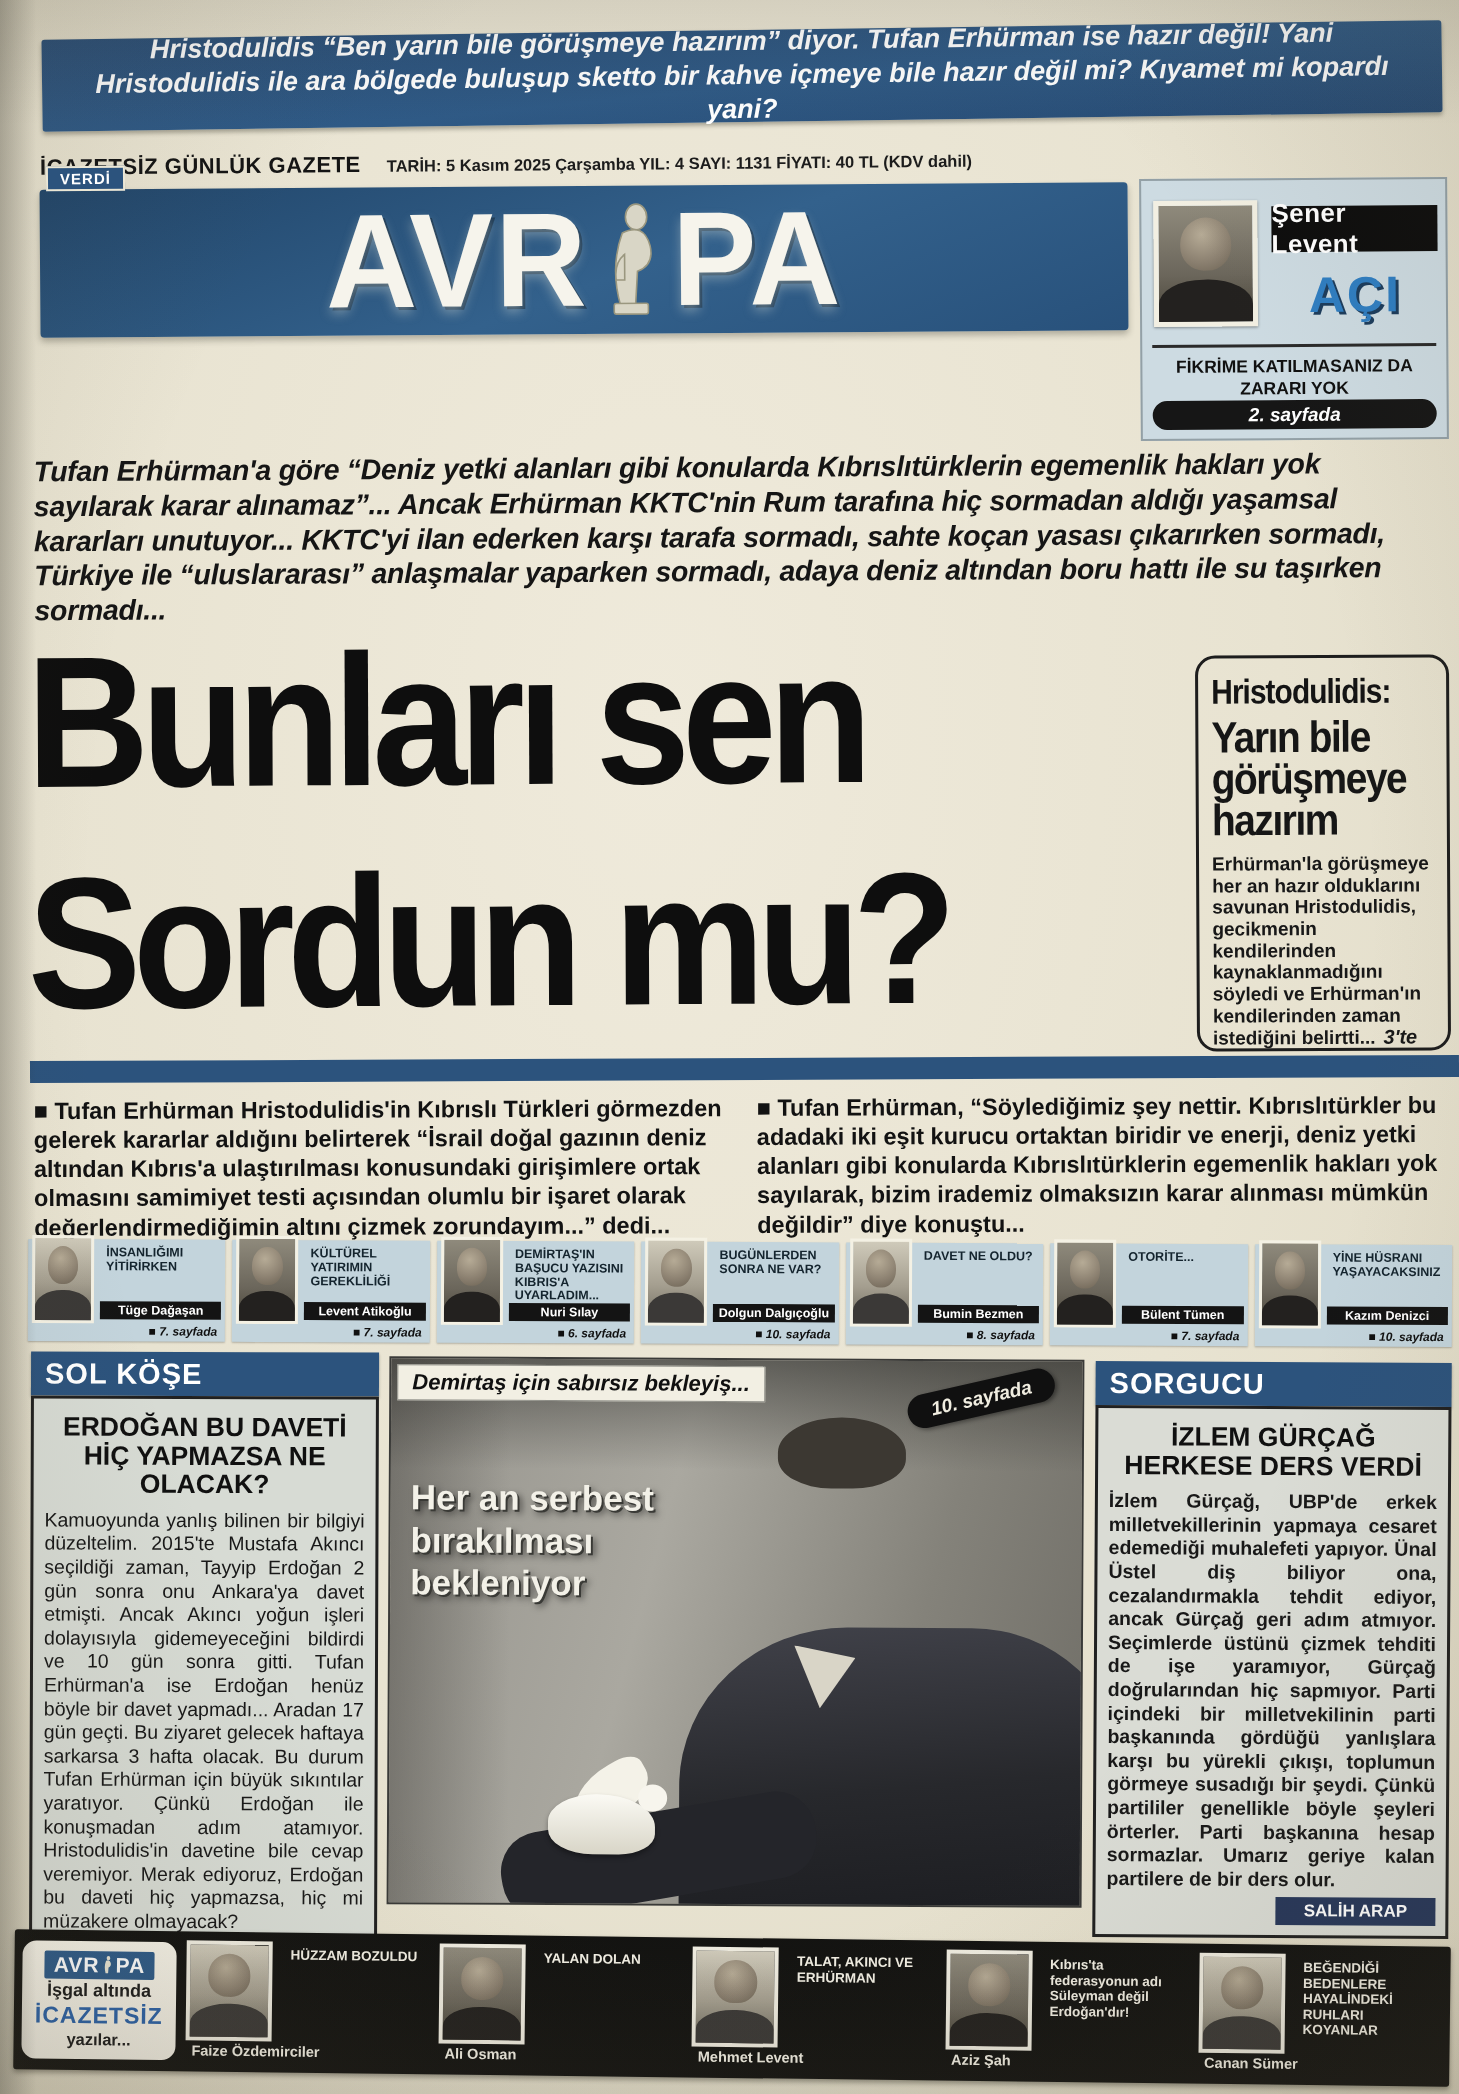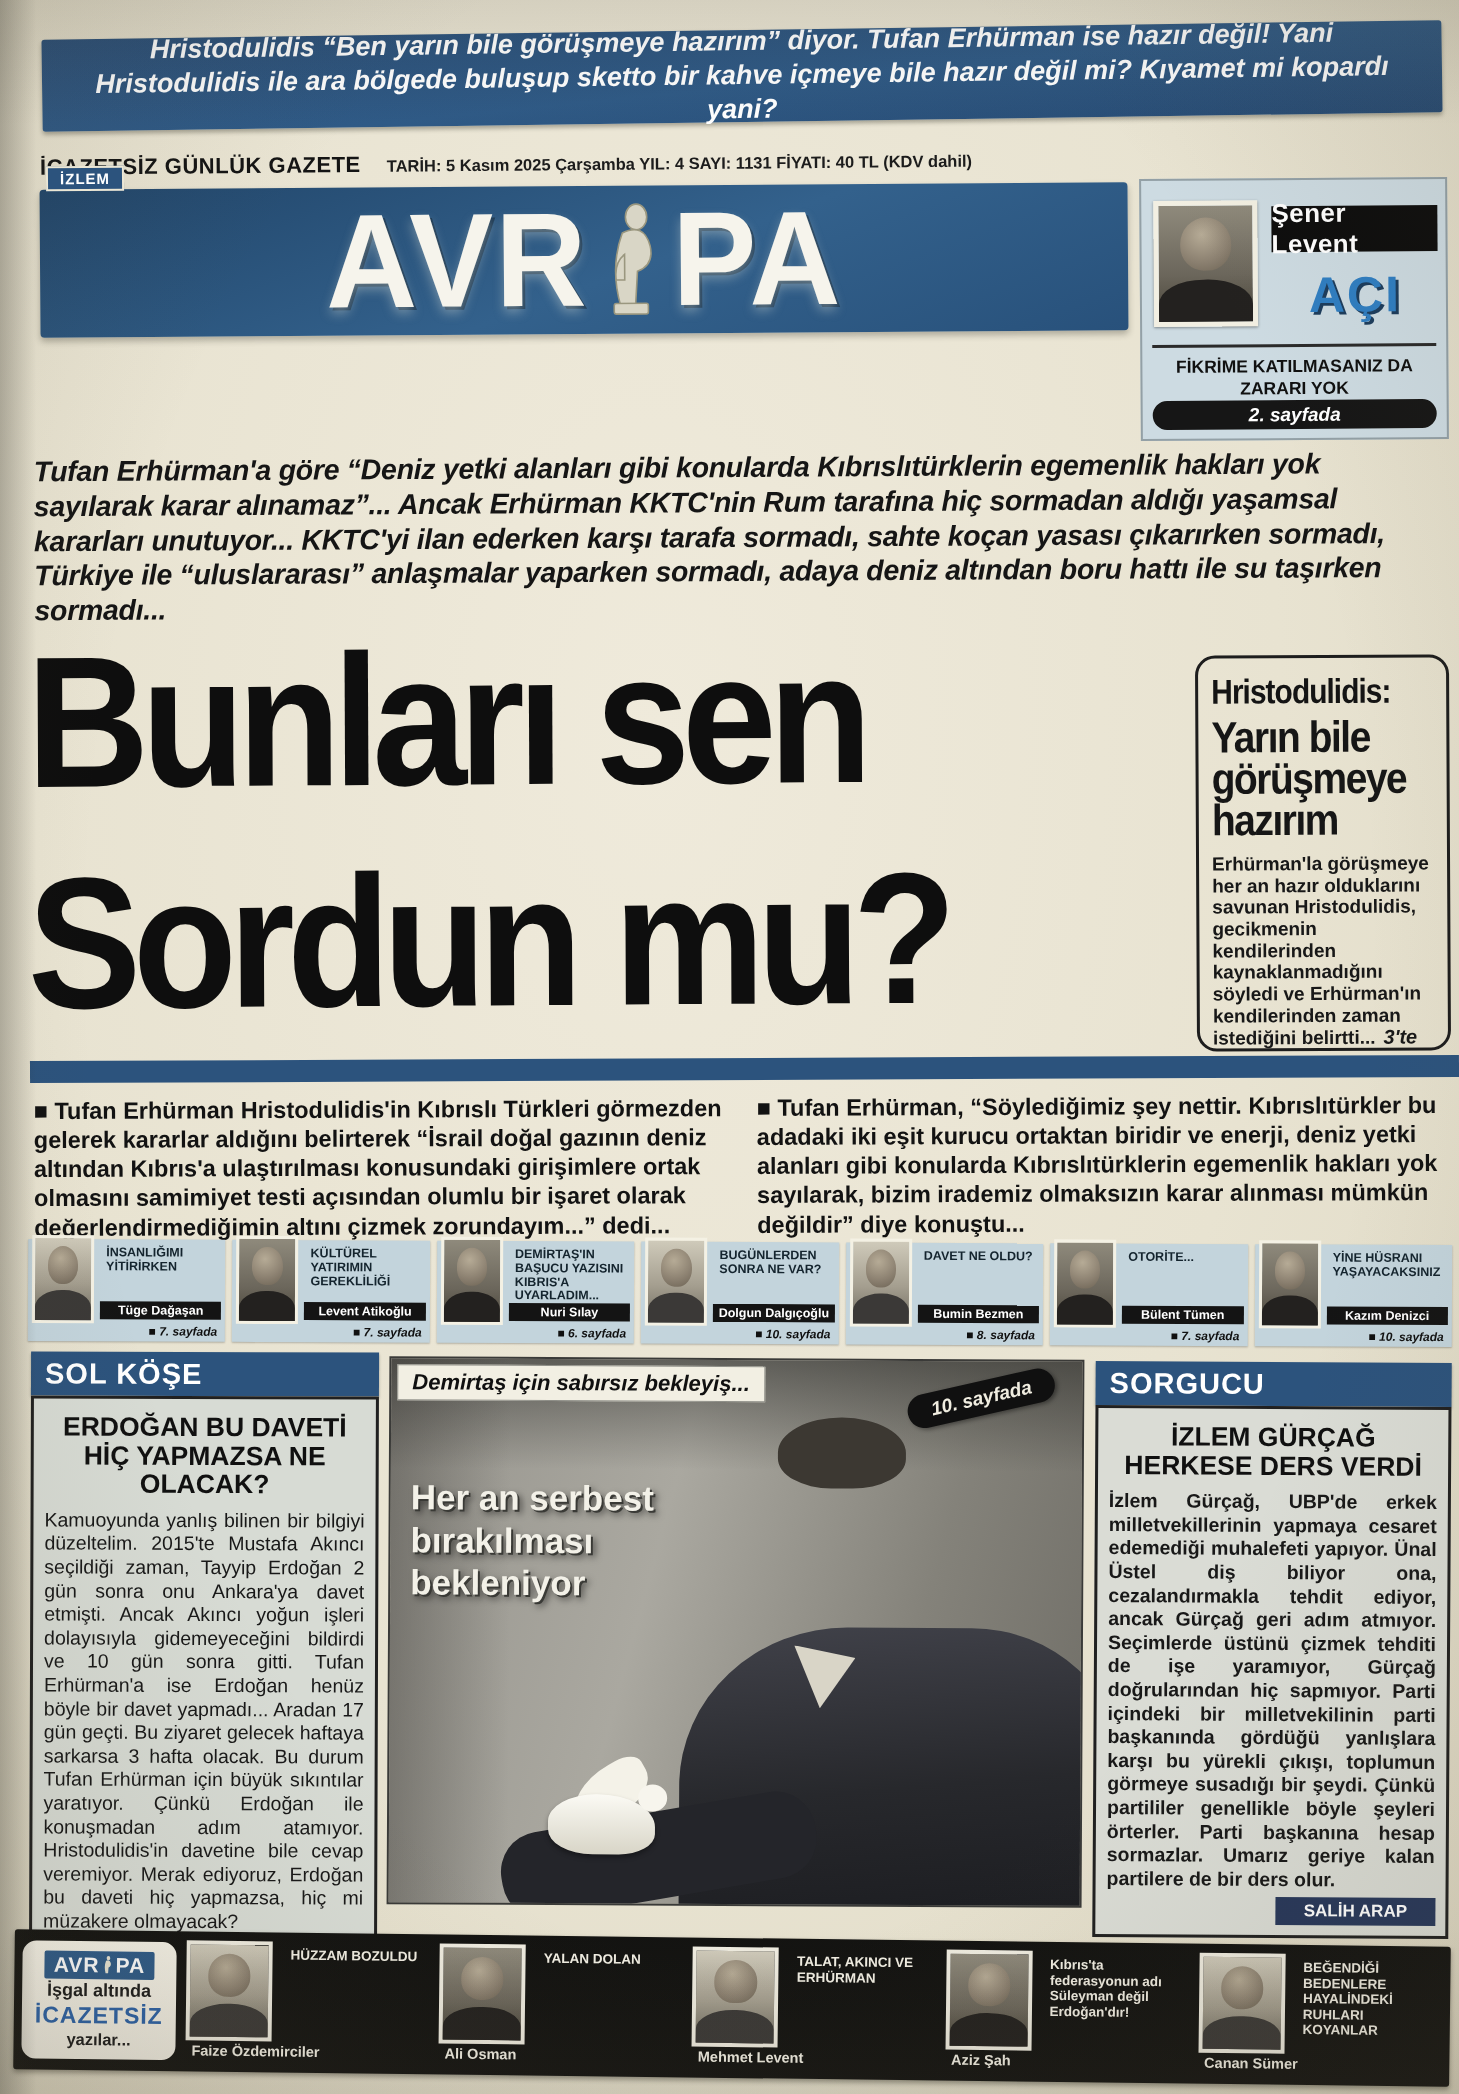--- a/index.html
+++ b/index.html
@@ -188,21 +188,21 @@
 
   <div id="banner" class="abs">
     <span>Hristodulidis “Ben yarın bile görüşmeye hazırım” diyor. Tufan Erhürman ise hazır değil! Yani Hristodulidis ile ara bölgede buluşup sketto bir kahve içmeye bile hazır değil mi? Kıyamet mi kopardı yani?</span>
   </div>
 
   <div id="header-row" class="abs">
     <span id="brand">İCAZETSİZ GÜNLÜK GAZETE</span>
     <span id="issue">TARİH: 5 Kasım 2025 Çarşamba  YIL: 4  SAYI: 1131  FİYATI: 40 TL (KDV dahil)</span>
   </div>
 
-  <div id="eski" class="abs">İZLEM</div>
+  <div id="eski" class="abs">VERDİ</div>
   <div id="masthead" class="abs">
     <span class="mast-word">AVR</span>
     <svg id="statue-svg" viewBox="0 0 60 110" aria-hidden="true">
       <g fill="#d9d6c6" stroke="#9a977f" stroke-width="1.5">
         <ellipse cx="35" cy="15" rx="10" ry="12"></ellipse>
         <path d="M22 30 Q42 20 48 42 Q52 60 36 66 L34 98 L20 98 Q10 62 22 30 Z"></path>
         <path d="M24 50 Q14 58 16 74 L24 74 Z"></path>
         <rect x="14" y="96" width="32" height="10" rx="2"></rect>
       </g>
     </svg>

